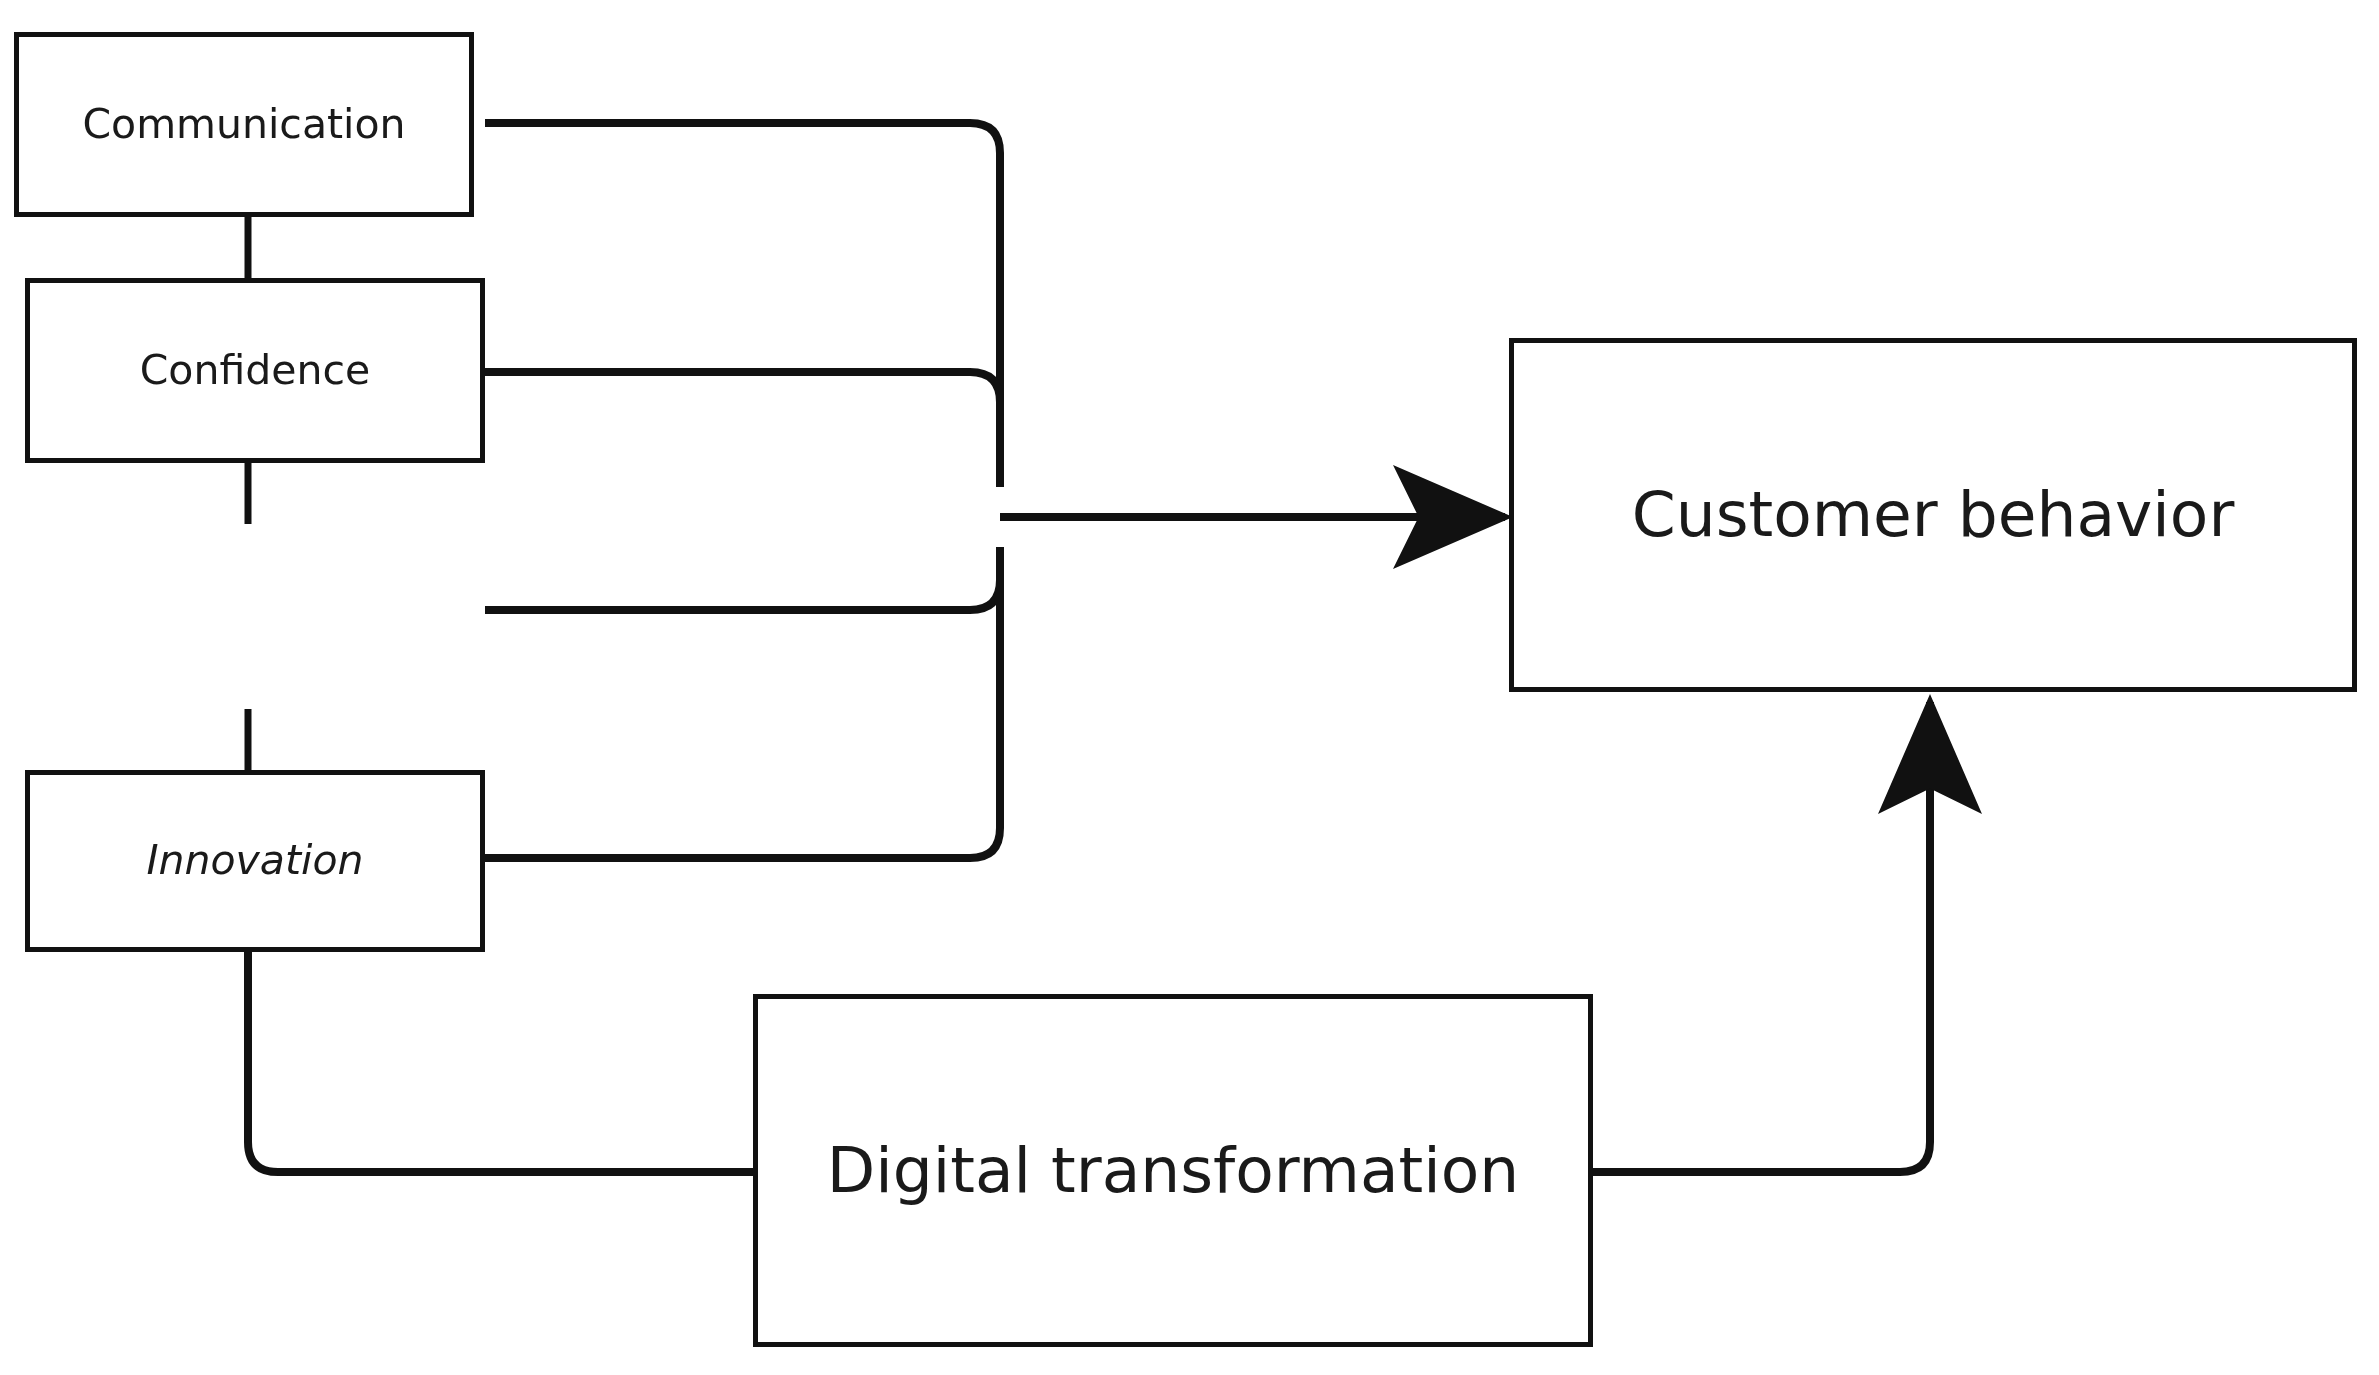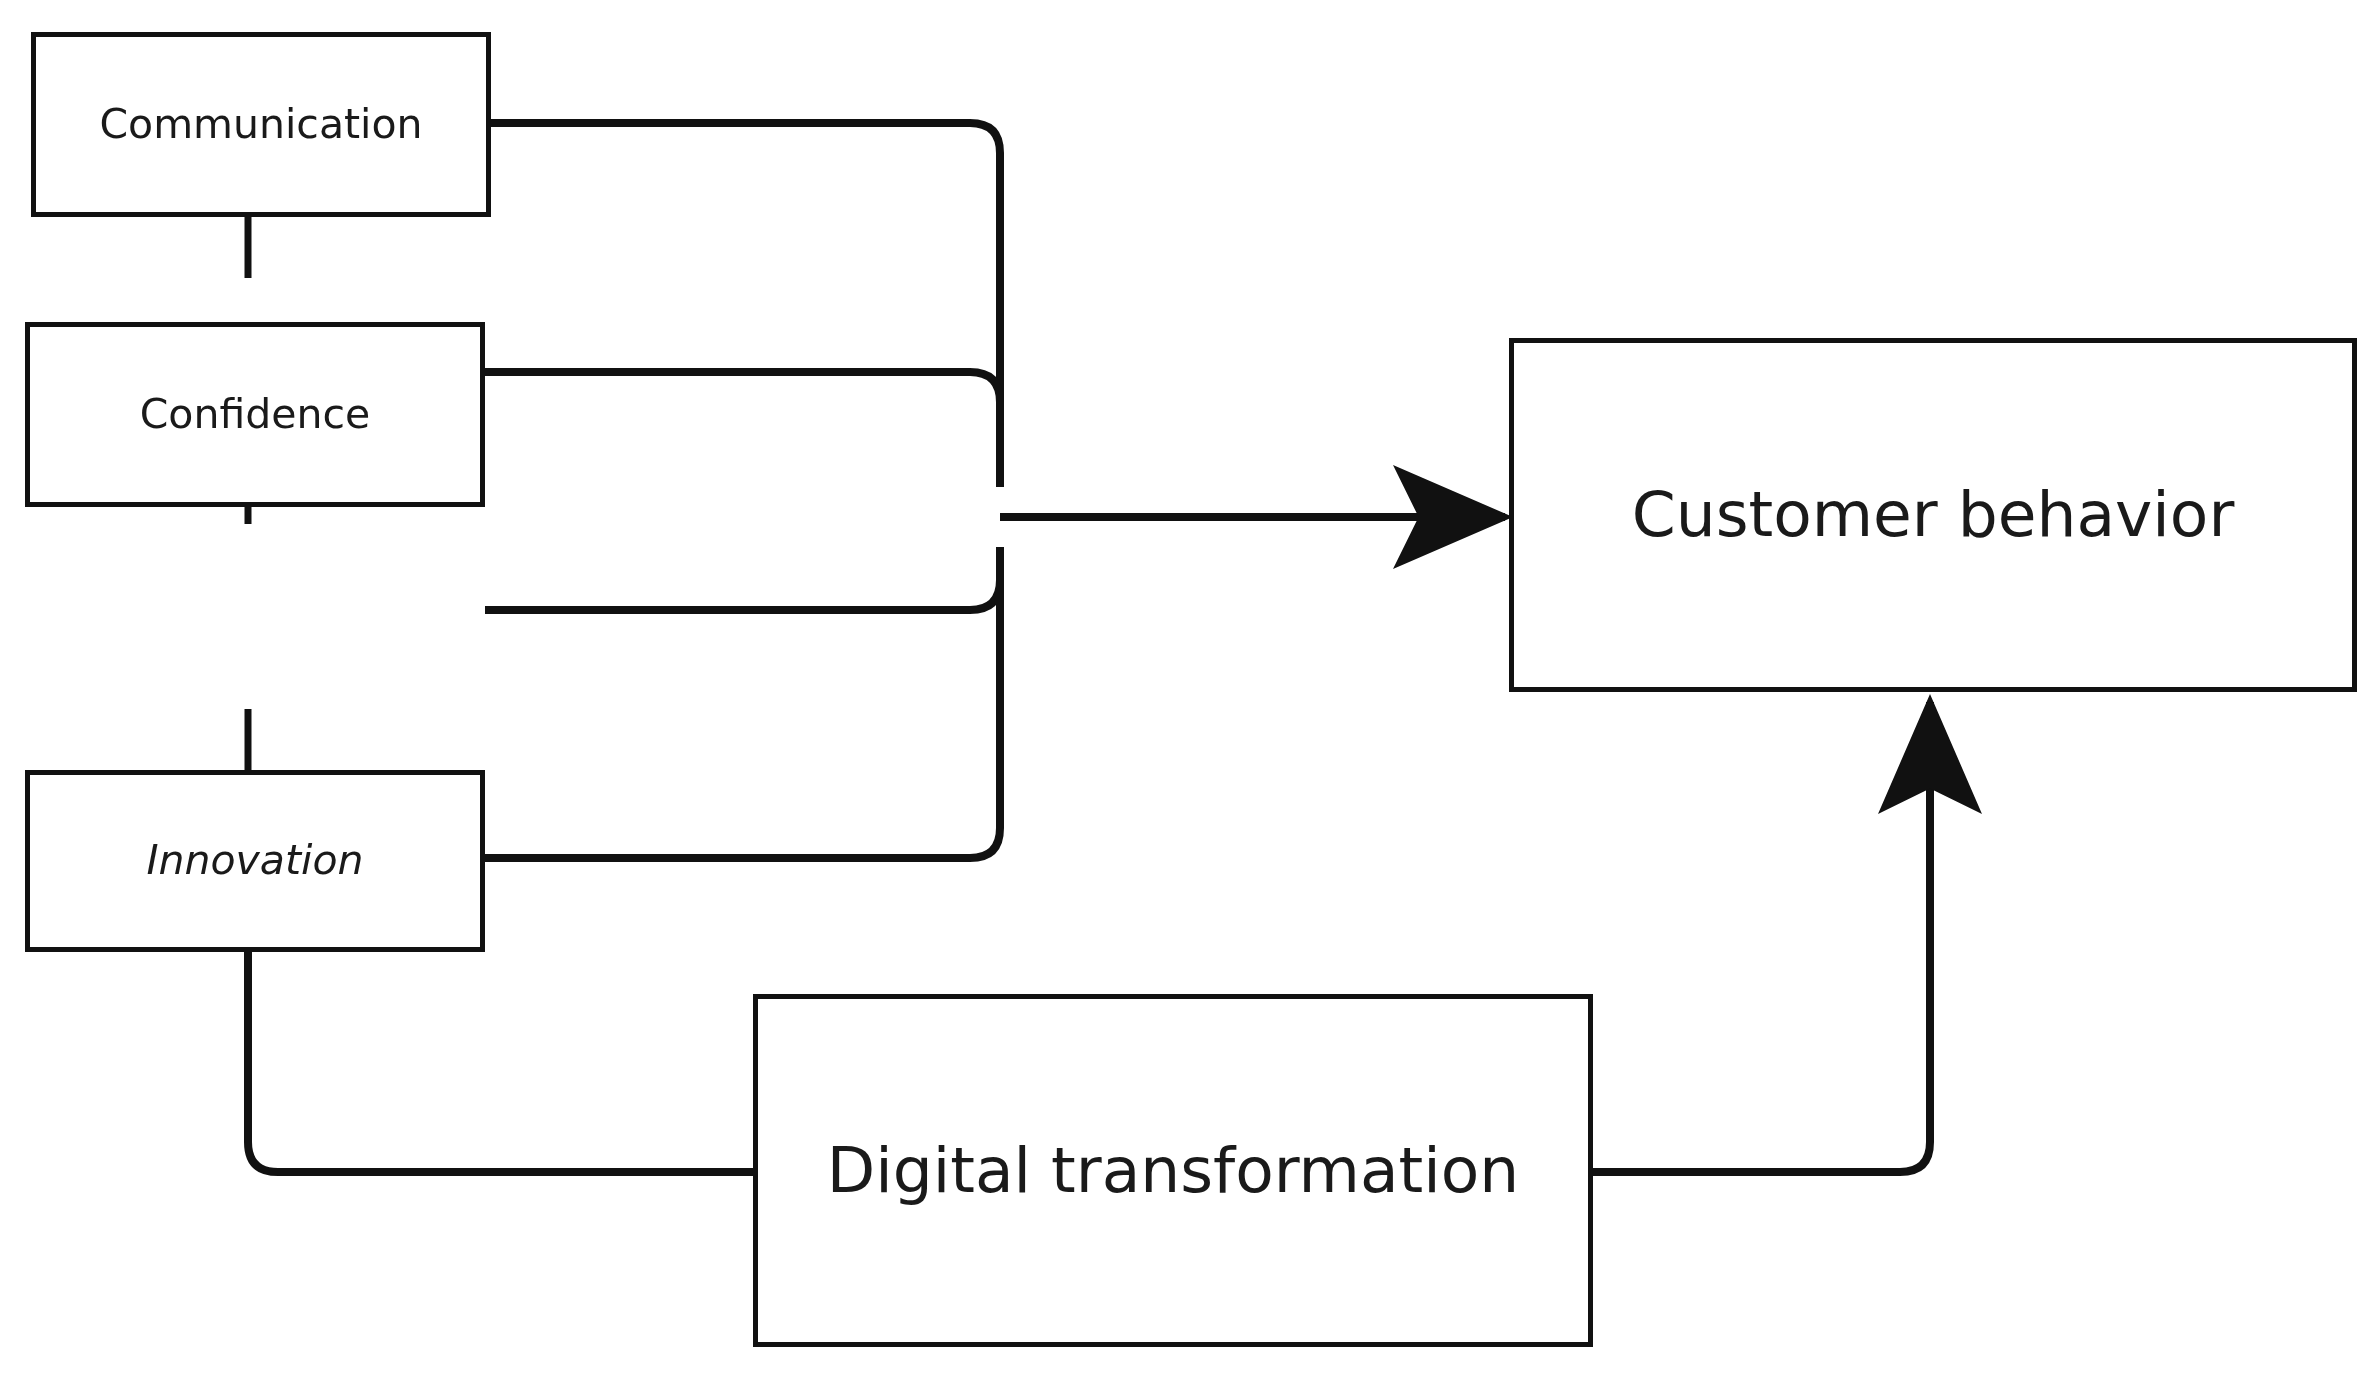--- a/index.html
+++ b/index.html
@@ -68,25 +68,25 @@
     <path d="M 485 610 L 970 610 Q 1000 610 1000 580 L 1000 547" fill="none" stroke="#111111" stroke-width="8" stroke-linecap="butt"></path>
     <path d="M 485 858 L 970 858 Q 1000 858 1000 828 L 1000 547" fill="none" stroke="#111111" stroke-width="8" stroke-linecap="butt"></path>
 
     <path d="M 1000 517 L 1505 517" fill="none" stroke="#111111" stroke-width="8" marker-end="url(#arrowEnd)"></path>
 
     <path d="M 248 952 L 248 1142 Q 248 1172 278 1172 L 753 1172" fill="none" stroke="#111111" stroke-width="8" stroke-linecap="butt"></path>
 
     <path d="M 1593 1172 L 1900 1172 Q 1930 1172 1930 1142 L 1930 702" fill="none" stroke="#111111" stroke-width="8" marker-end="url(#arrowEnd)"></path>
   </svg>
 
-  <div class="node driver" style="left:31px; top:32px; width:460px; height:185px;">
+  <div class="node driver" style="left:14px; top:32px; width:460px; height:185px;">
     <span class="node-label">Communication</span>
   </div>
 
-  <div class="node driver" style="left:25px; top:278px; width:460px; height:185px;margin-top:44px;">
+  <div class="node driver" style="left:25px; top:278px; width:460px; height:185px;">
     <span class="node-label">Confidence</span>
   </div>
 
 
   <div class="node driver" style="left:25px; top:770px; width:460px; height:182px;font-style:italic;">
     <span class="node-label">Innovation</span>
   </div>
 
   <div class="node outcome" style="left:1509px; top:338px; width:848px; height:354px;">
     <span class="node-label">Customer behavior</span>

